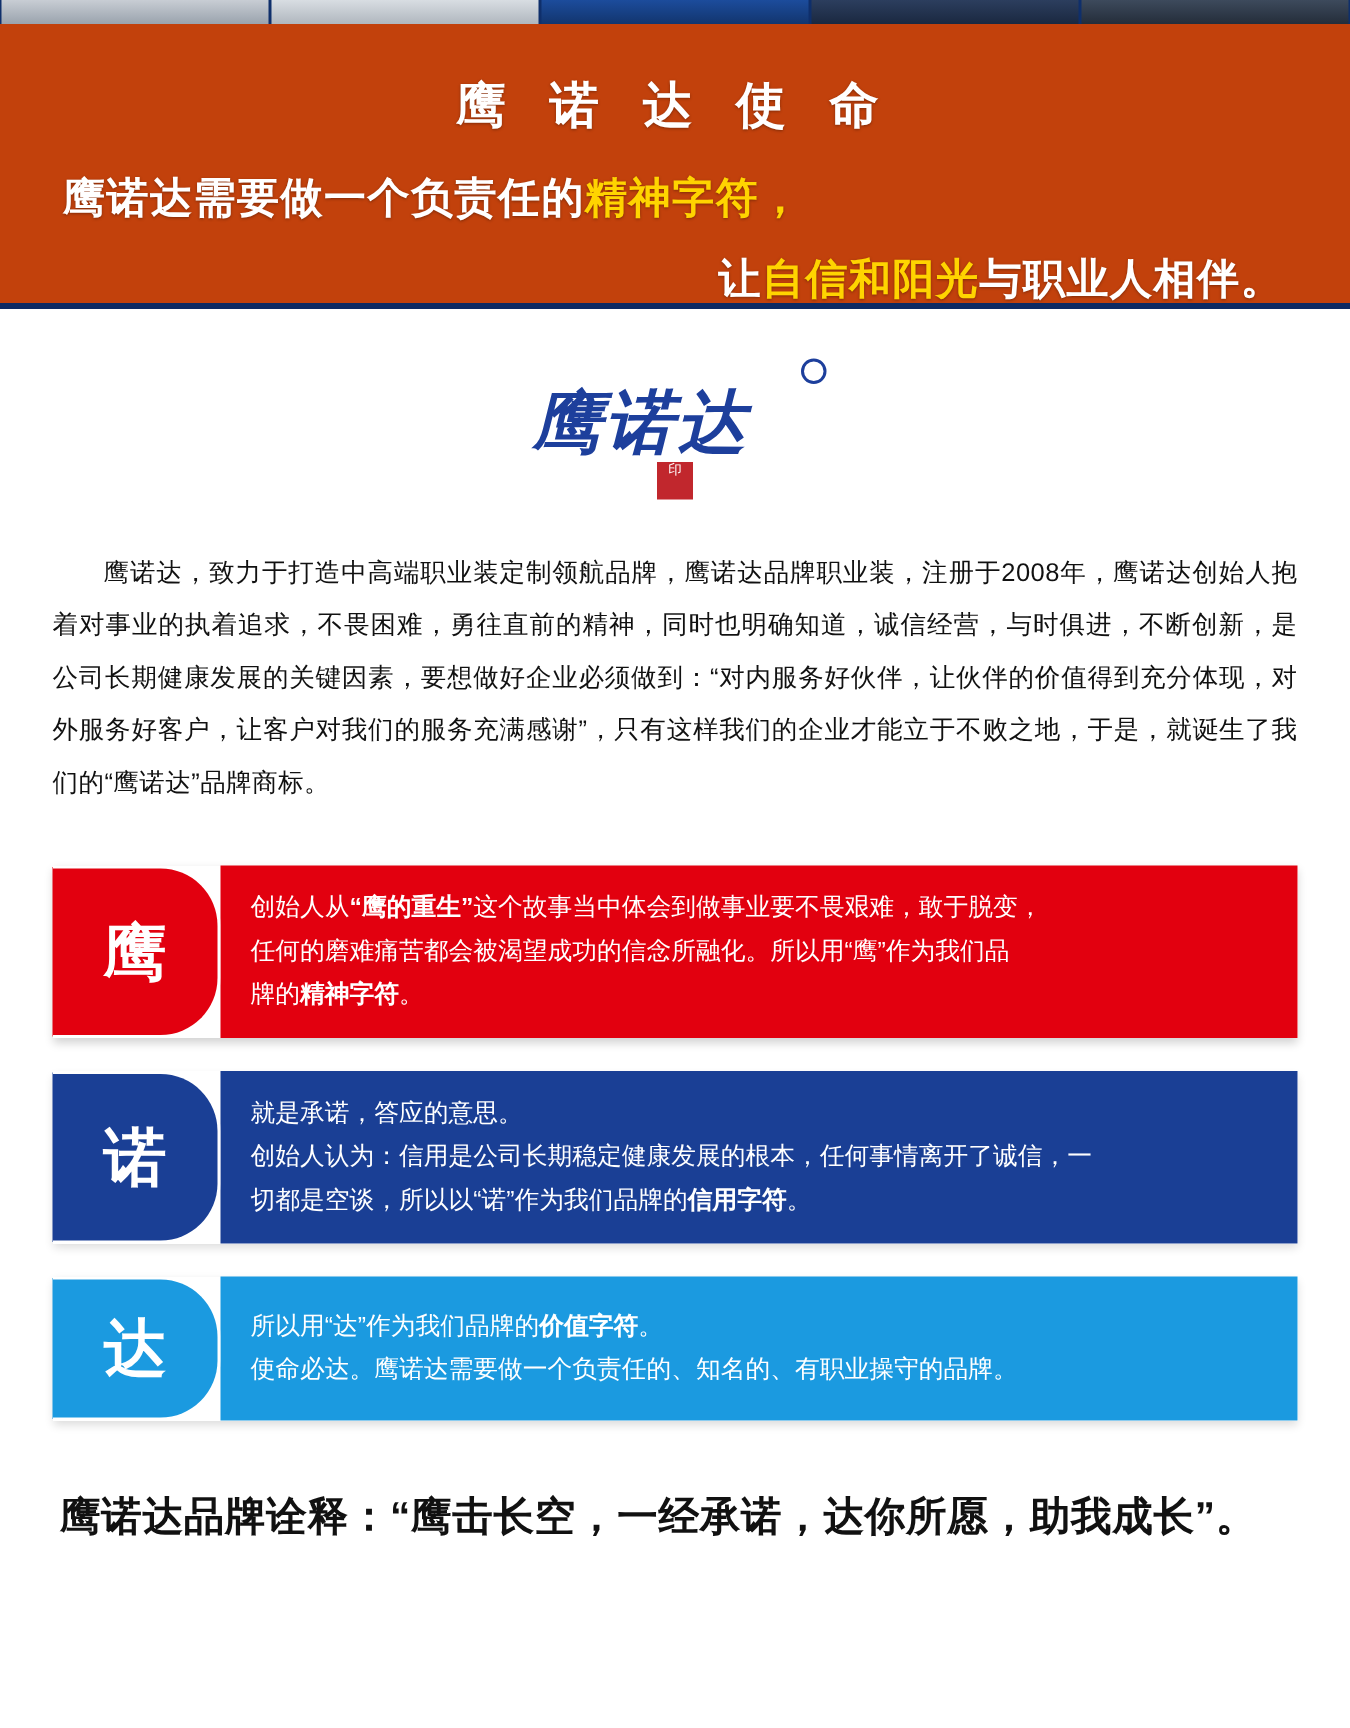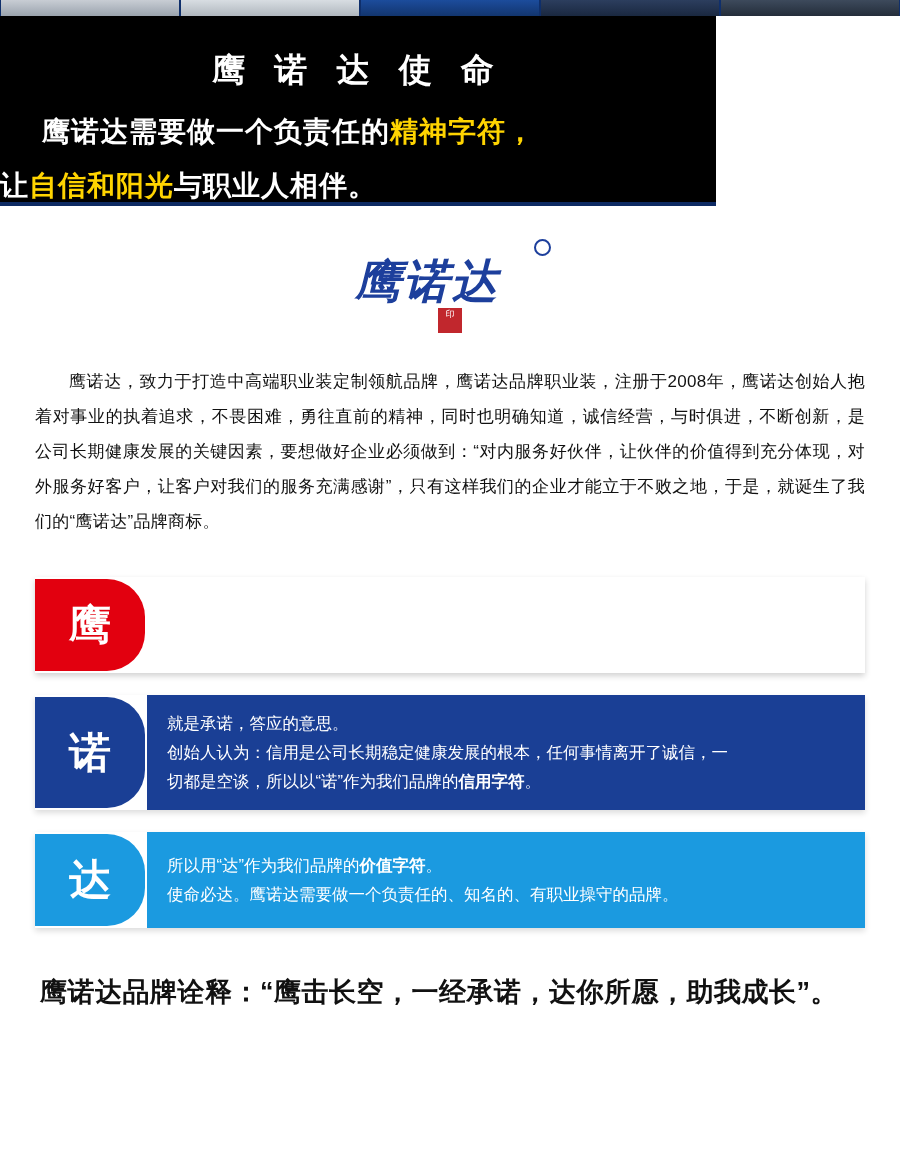--- a/index.html
+++ b/index.html
@@ -29,23 +29,23 @@
     margin: 0 1px;
   }
   .pc1 { background: linear-gradient(180deg, #c8cdd4 0%, #9aa3ad 100%); }
   .pc2 { background: linear-gradient(180deg, #d8dde2 0%, #b0b7be 100%); }
   .pc3 { background: linear-gradient(180deg, #1c4c9c 0%, #12356e 100%); }
   .pc4 { background: linear-gradient(180deg, #2c3e5e 0%, #1a2840 100%); }
   .pc5 { background: linear-gradient(180deg, #3d4a5c 0%, #242d3a 100%); }
 
   
   .mission-banner {
-    width: 716px;
+    width: 900px;
     height: 190px;
-    background: #000000;
+    background: #c2410c;
     position: relative;
     overflow: hidden;
   }
   .mission-banner::after {
     content: "";
     position: absolute;
     left: 0; right: 0; bottom: 0;
     height: 4px;
     background: #0d2a63;
   }
@@ -62,20 +62,21 @@
     color: #ffffff;
     font-size: 28px;
     font-weight: bold;
     letter-spacing: 1px;
     margin-top: 20px;
     padding-left: 42px;
     text-shadow: 0 1px 2px rgba(0,0,0,.35);
   }
   .mission-line.second {
     margin-top: 16px;
+    text-align: right;
     padding-right: 44px;
     padding-left: 0;
   }
   .hl-yellow { color: #ffd400; }
 
   
   .logo-wrap {
     width: 900px;
     height: 150px;
     display: flex;
@@ -226,20 +227,25 @@
   </div>
 </div>
 
 <div class="intro">鹰诺达，致力于打造中高端职业装定制领航品牌，鹰诺达品牌职业装，注册于2008年，鹰诺达创始人抱着对事业的执着追求，不畏困难，勇往直前的精神，同时也明确知道，诚信经营，与时俱进，不断创新，是公司长期健康发展的关键因素，要想做好企业必须做到：“对内服务好伙伴，让伙伴的价值得到充分体现，对外服务好客户，让客户对我们的服务充满感谢”，只有这样我们的企业才能立于不败之地，于是，就诞生了我们的“鹰诺达”品牌商标。</div>
 
 <div class="blocks">
   <div class="block block-red">
     <div class="block-badge">
       <span>鹰</span>
     </div>
+    <div class="block-body">
+        <div><span>创始人从</span><span class="kw">“鹰的重生”</span><span>这个故事当中体会到做事业要不畏艰难，敢于脱变，</span></div>
+        <div><span>任何的磨难痛苦都会被渴望成功的信念所融化。所以用“鹰”作为我们品</span></div>
+        <div><span>牌的</span><span class="kw">精神字符</span><span>。</span></div>
+      </div>
   </div>
 
   <div class="block block-blue">
     <div class="block-badge">
       <span>诺</span>
     </div>
     <div class="block-body">
         <div><span>就是承诺，答应的意思。</span></div>
         <div><span>创始人认为：信用是公司长期稳定健康发展的根本，任何事情离开了诚信，一</span></div>
         <div><span>切都是空谈，所以以“诺”作为我们品牌的</span><span class="kw">信用字符</span><span>。</span></div>

